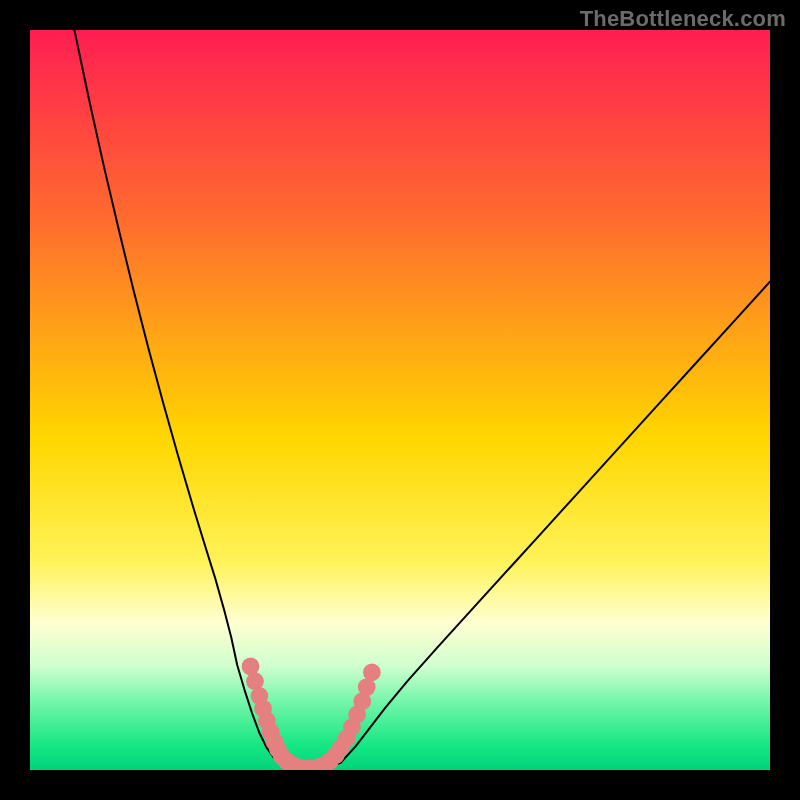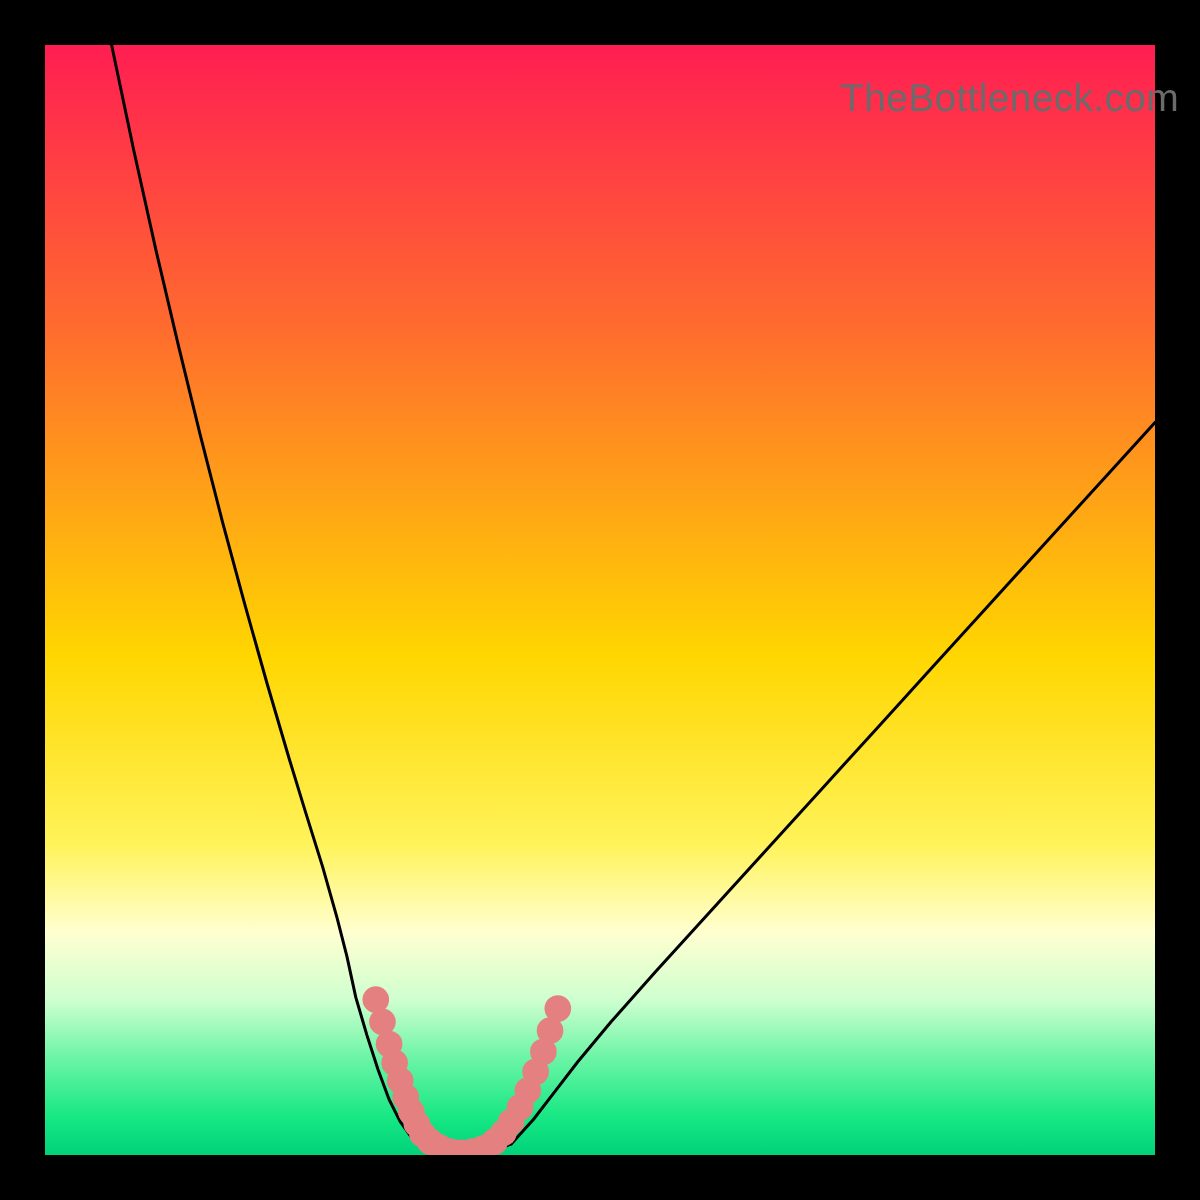--- a/index.html
+++ b/index.html
@@ -22,25 +22,24 @@
     left: 30px;
     top: 30px;
     width: 740px;
     height: 740px;
   }
   .watermark {
     position: absolute;
     top: 6px;
     right: 14px;
     color: #6b6b6b;
-    font-size: 26px;
-    font-weight: 400;
+    font-size: 22px;
+    font-weight: 700;
     letter-spacing: 0.2px;
     white-space: nowrap;
-    margin-top: 44px;
   }
 </style>
 </head>
 <body>
 
 <div class="stage">
   <svg class="plot" viewBox="0 0 740 740" preserveAspectRatio="none">
     <defs>
       <linearGradient id="bg-grad" x1="0" y1="0" x2="0" y2="1">
           <stop offset="0%" stop-color="#ff1e52"></stop>

